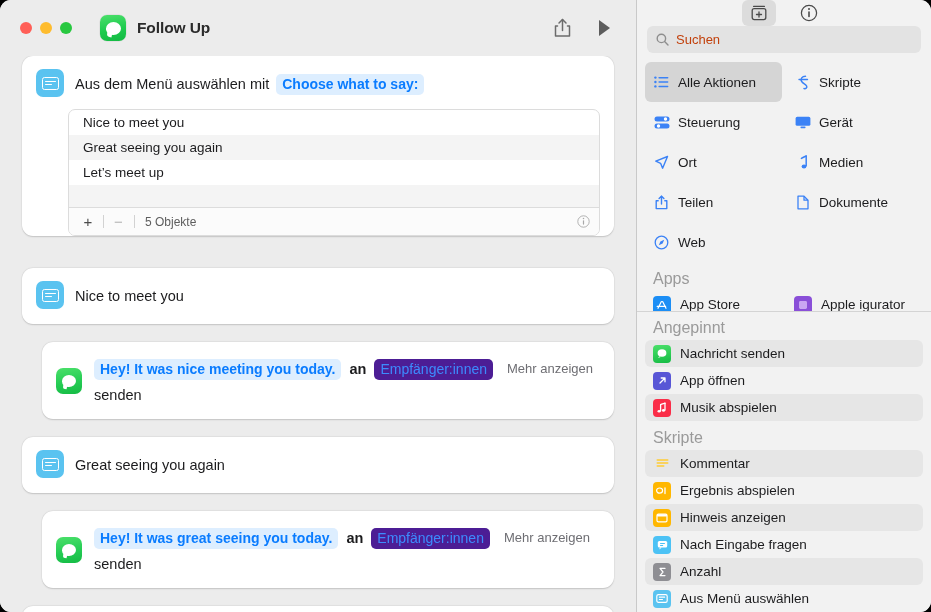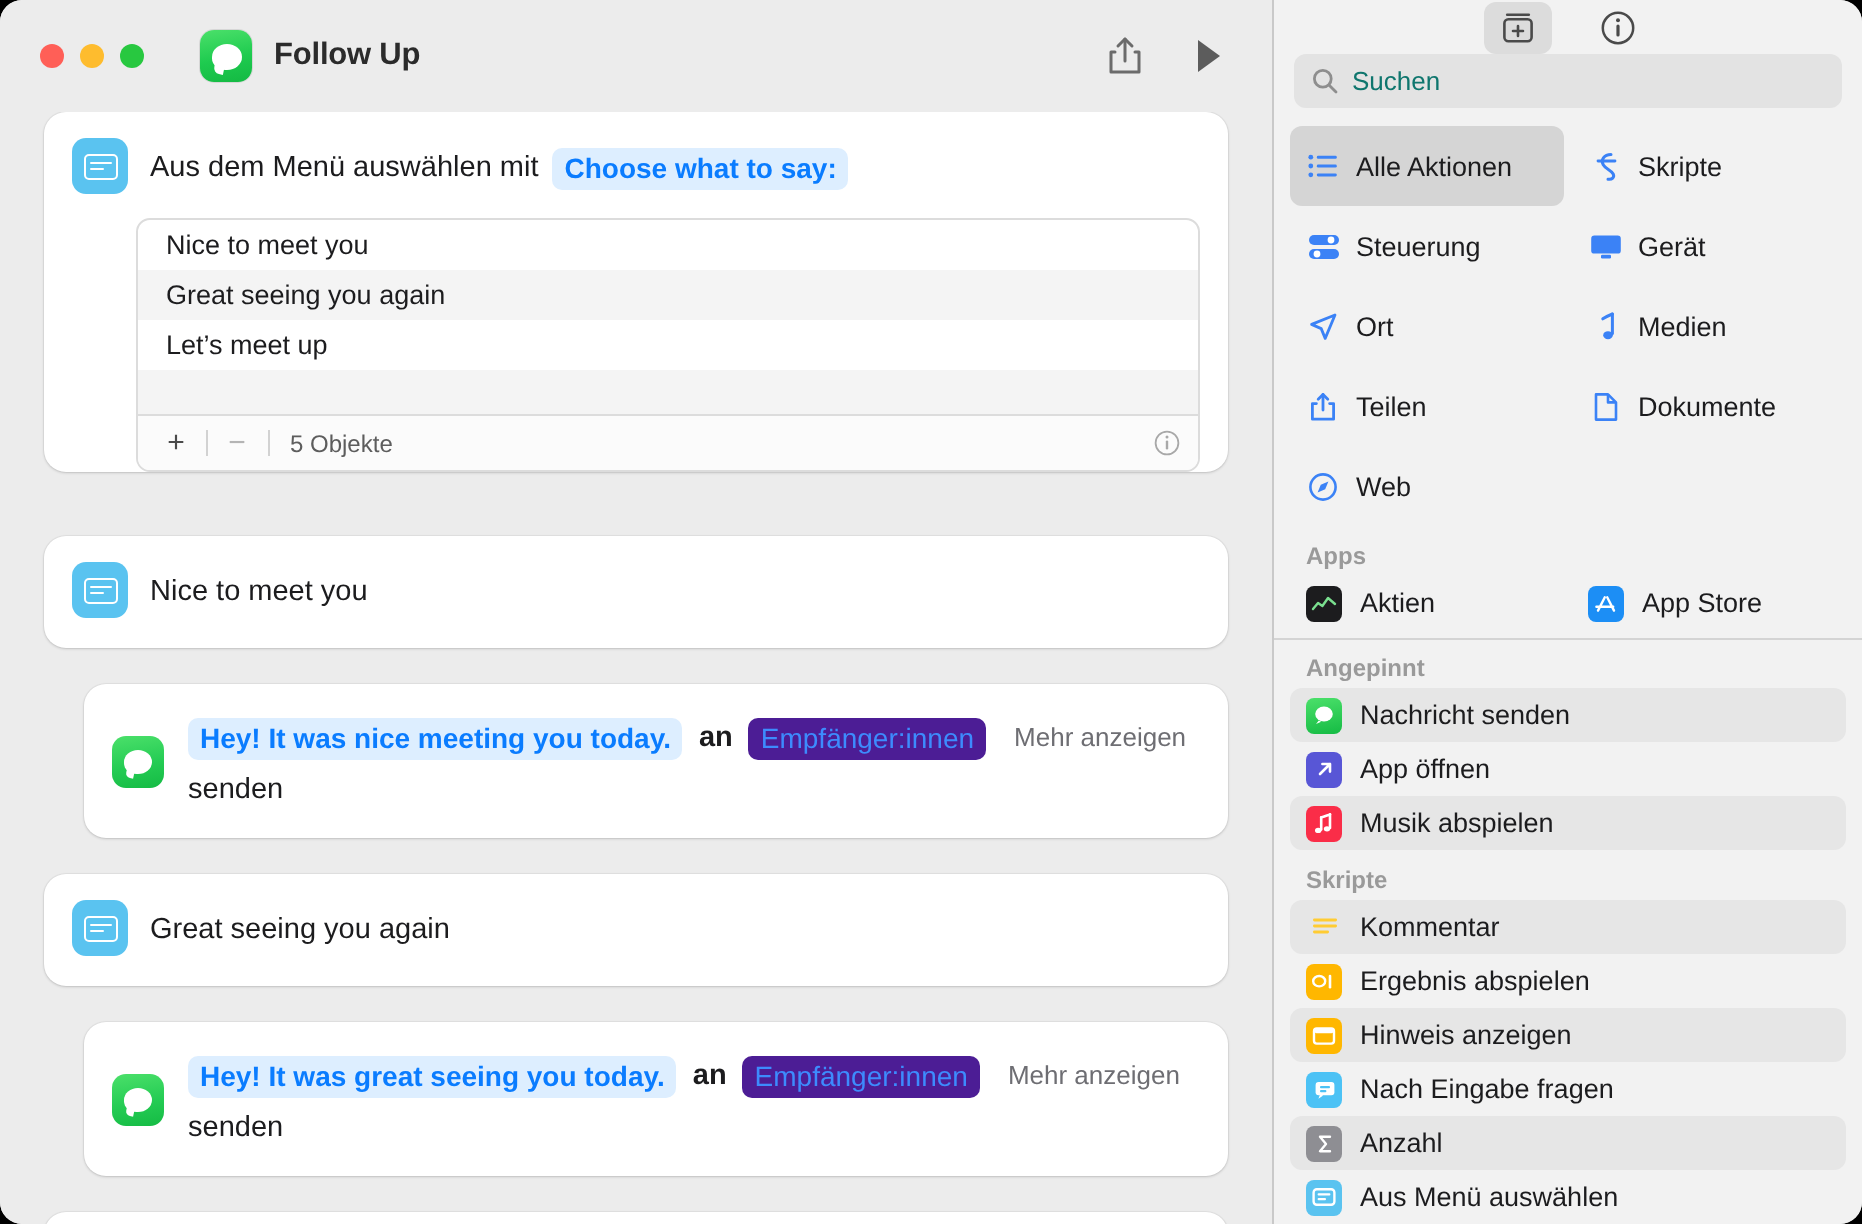--- a/index.html
+++ b/index.html
@@ -258,21 +258,21 @@
   .search-wrap { padding:0 10px 9px 10px; }
   .search {
     height:27px;
     background:#e3e3e3;
     border-radius:6px;
     display:flex;
     align-items:center;
     padding:0 9px;
     gap:7px;
   }
-  .search .ph { font-size:13px; color:#0f766e; }
+  .search .ph { font-size:13px; color:#c2410c; }
 
   .cat-grid {
     padding:0 8px;
     display:grid;
     grid-template-columns:1fr 1fr;
     column-gap:4px;
     row-gap:0;
   }
   .cat {
     height:40px;
@@ -281,24 +281,24 @@
     gap:8px;
     padding:0 8px;
     border-radius:6px;
     font-size:13.5px;
     color:#1c1c1e;
   }
   .cat.sel { background:#d5d5d5; }
   .cat .ci { width:17px; display:flex; align-items:center; justify-content:center; flex:0 0 17px; }
 
   .sec-head {
-    font-size:12px;
+    font-size:16px;
     color:#9a9a9a;
     padding:8px 16px 3px 16px;
-    font-weight:bold;
+    font-weight:normal;
   }
   .hr {
     height:.5px;
     background:#d4d4d4;
     margin:0;
   }
 
   .list { padding:0 8px; }
   .row {
     height:27px;
@@ -615,28 +615,20 @@
           </svg>
         </span>
         <span>Web</span>
       </div>
     </div>
 
     <div class="sec-head">Apps</div>
     <div class="clip-apps">
       <div class="app-grid">
         <div class="row">
-          <span class="ic" style="background:#1c1c1e;">
-            <svg width="14" height="14" viewBox="0 0 14 14">
-              <path d="M1.5 9.5 L4 6.5 L6.2 8 L9 4 L12.5 7" stroke="#7adf8f" stroke-width="1.2" fill="none" stroke-linecap="round" stroke-linejoin="round"></path>
-            </svg>
-          </span>
-          <span>Aktien</span>
-        </div>
-        <div class="row">
           <span class="ic" style="background:#1c8ef5;">
             <svg width="14" height="14" viewBox="0 0 14 14">
               <path d="M3 10.3 L6.4 3.6 M7.6 3.6 L11 10.3 M2.2 8.4 L10.6 8.4" stroke="#fff" stroke-width="1.2" stroke-linecap="round"></path>
             </svg>
           </span>
           <span>App Store</span>
         </div>
         <div class="row">
           <span class="ic" style="background:#8a4fd8;">
             <svg width="14" height="14" viewBox="0 0 14 14">

